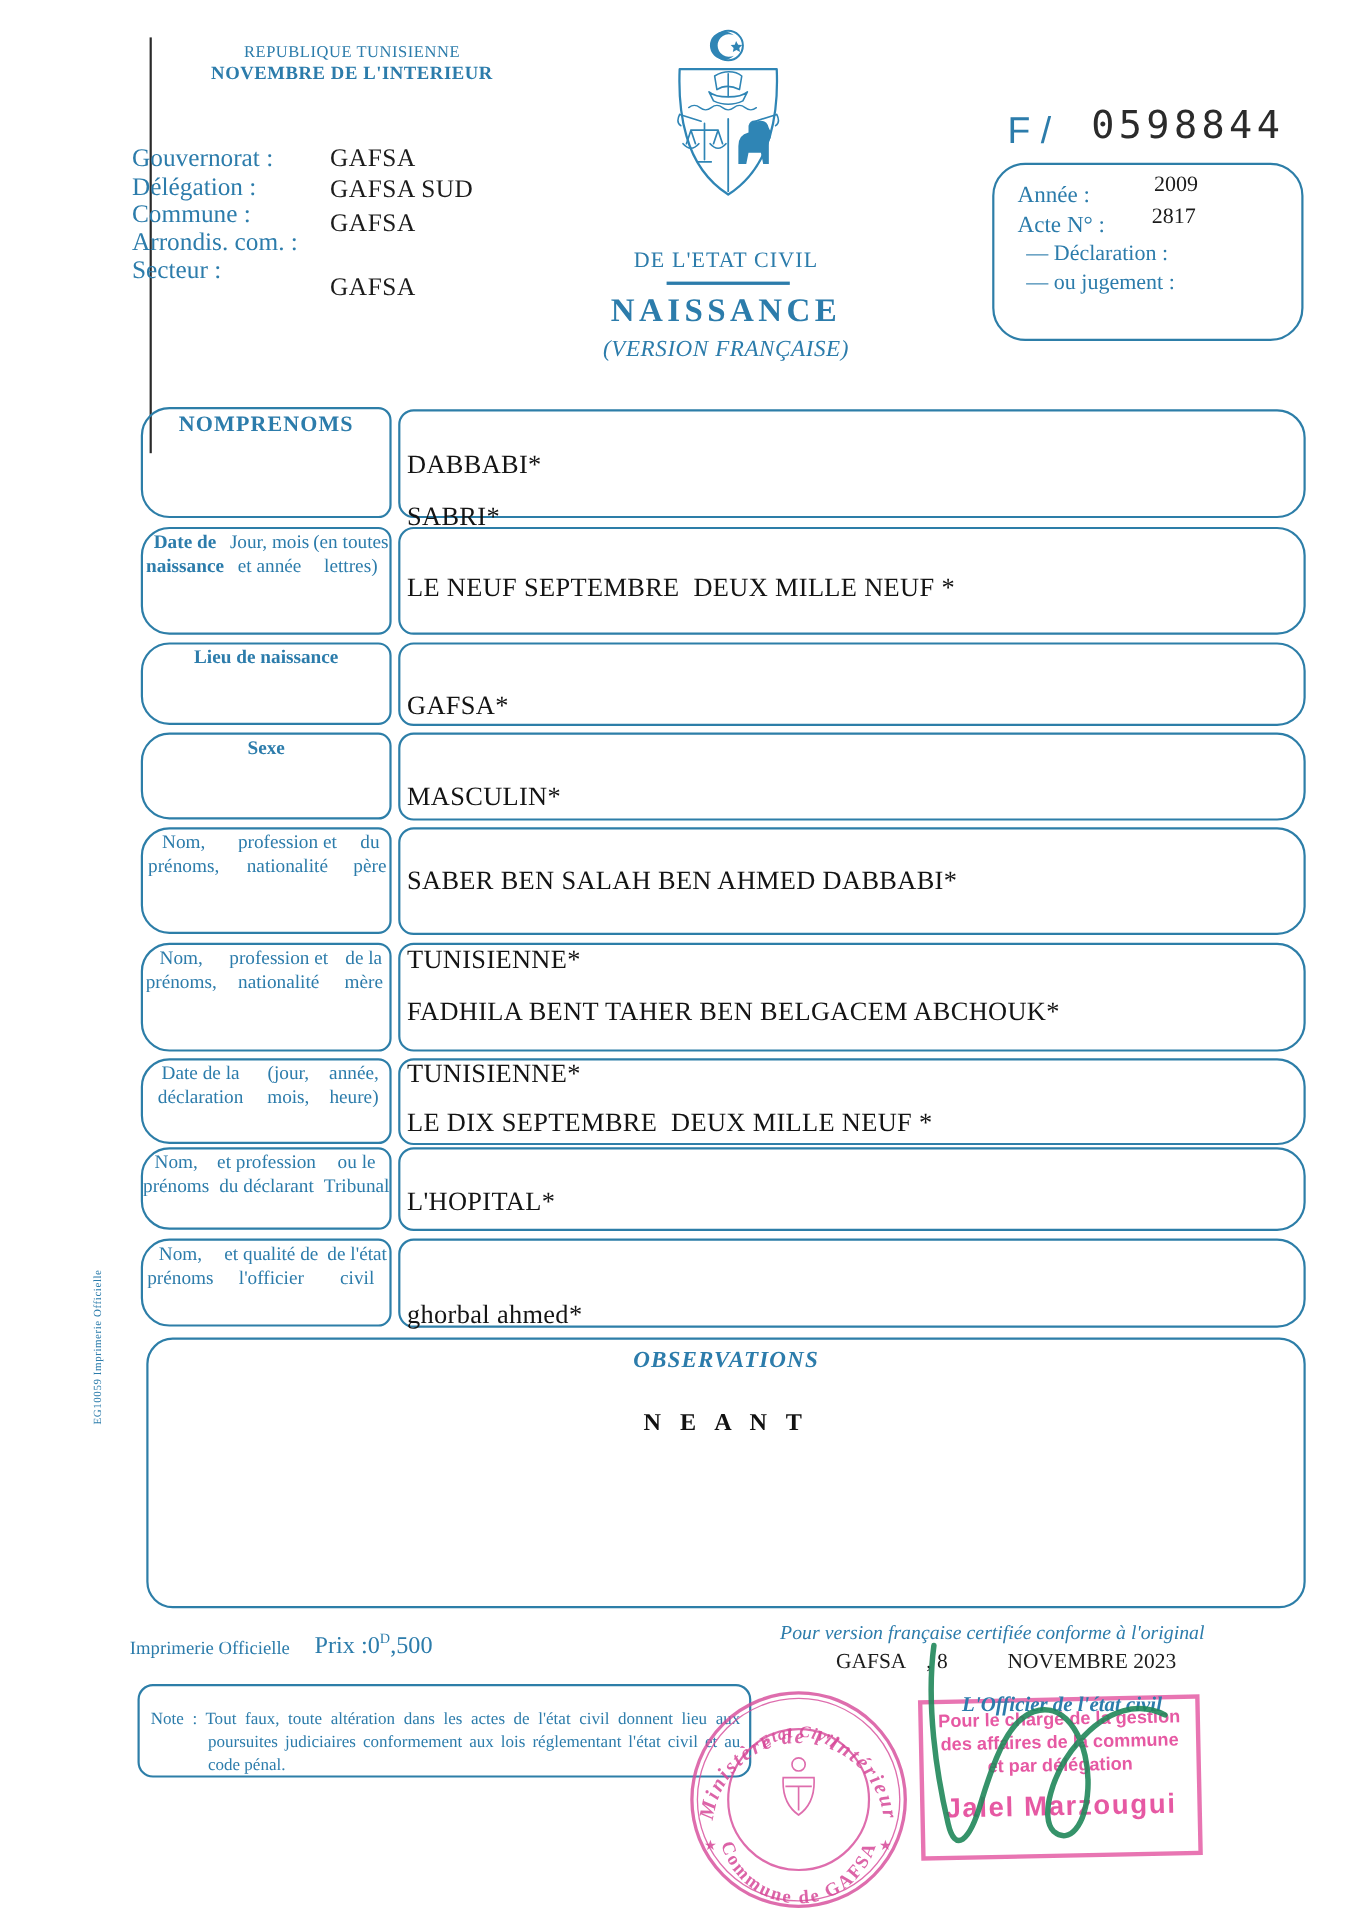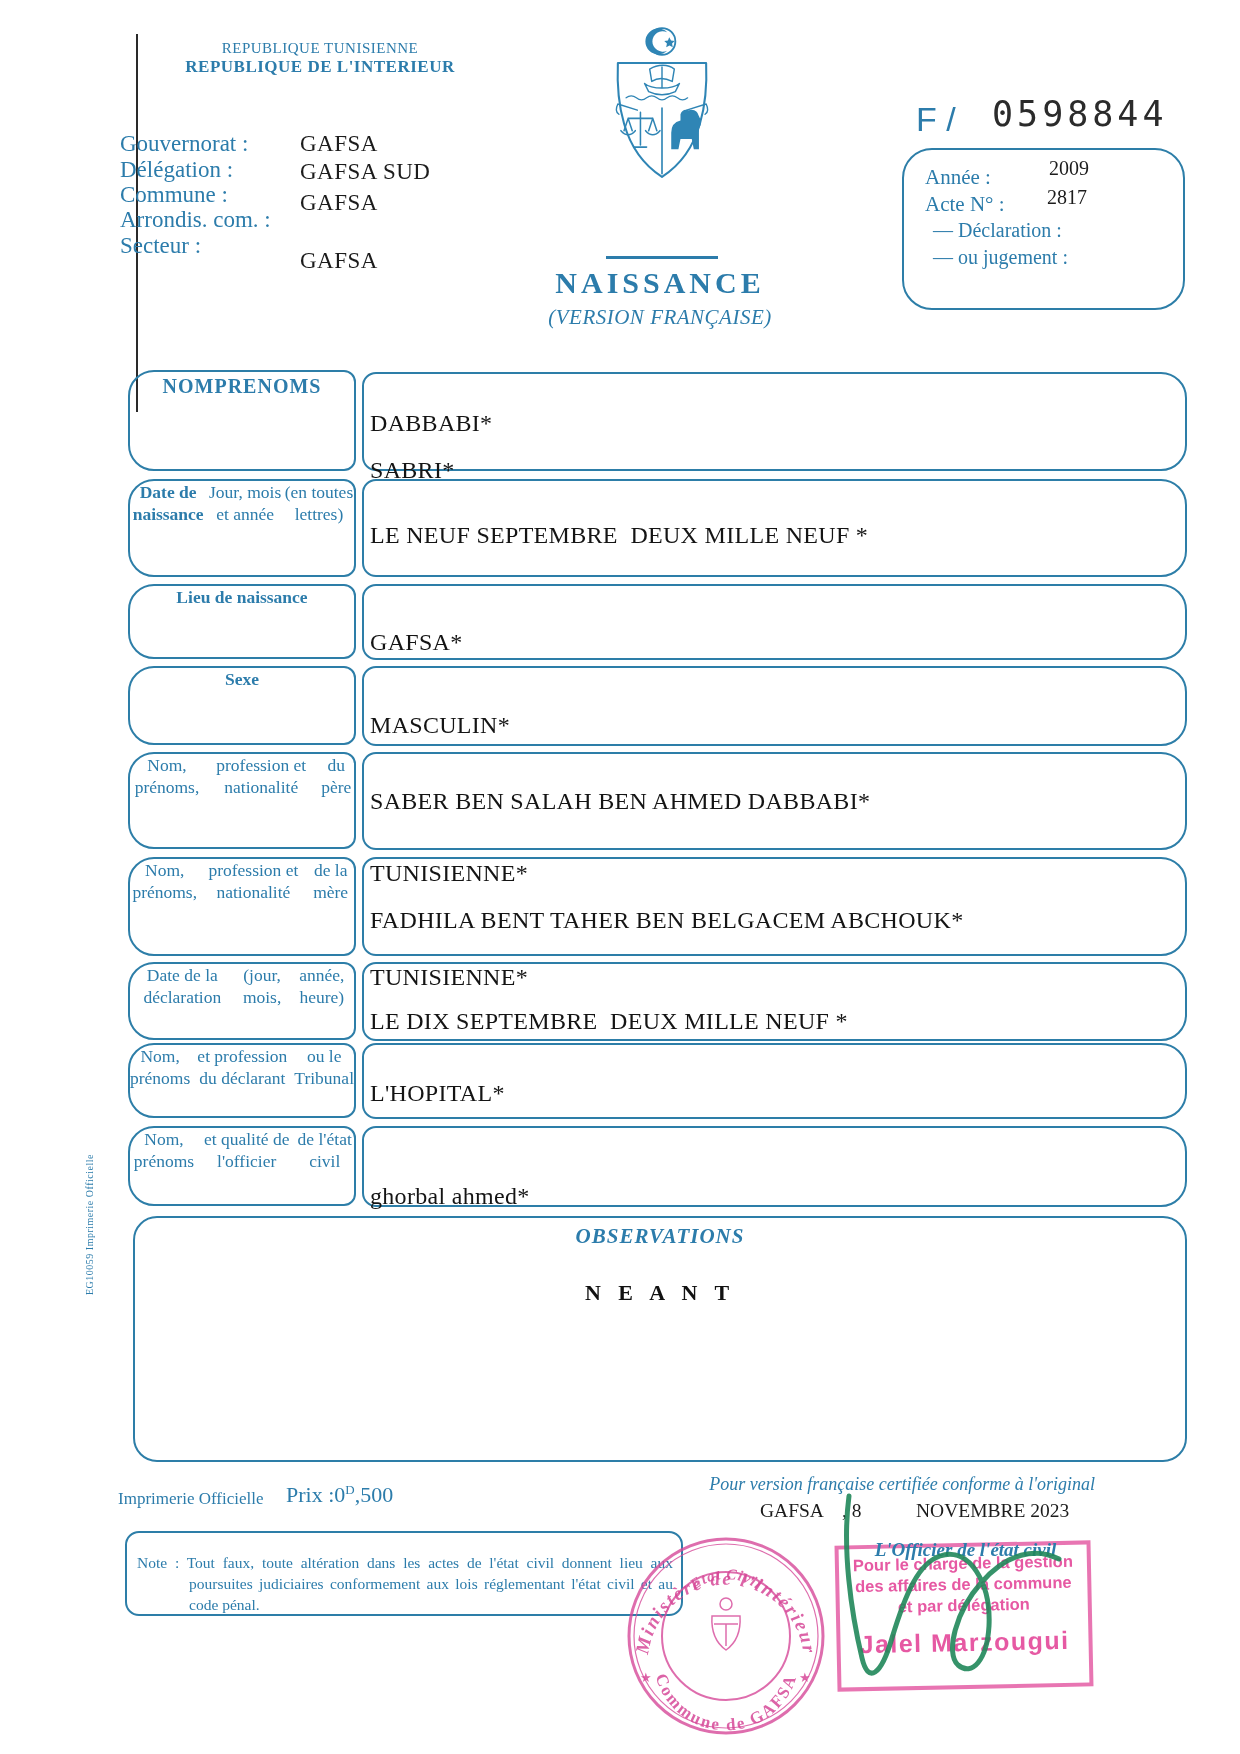--- a/index.html
+++ b/index.html
@@ -117,21 +117,21 @@
       <path d="M L 1251.8,-12 1247.2,0 1242.4,12 1238.7,24 1236.6,36 1236.1,48 1236.4,60 1236.5,72 1235.5,84 1233.1,96 1229.5,108 1225.9,120 1223.3,132 1222.6,144 1224.1,156 1227.5,168 1231.6,180 1235.2,192 1237.3,204 1237.6,216 1236.3,228 1234.4,240 1233.2,252 1233.7,264 1236.1,276 1240.1,288 1244.5,300 1248.3,312 1250.2,324 1249.8,336 1247.6,348 1244.3,360 1241.1,372 1238.9,384 1238.0,396 1238.2,408 1238.4,420 1237.7,432 1235.3,444 1231.1,456 1225.9,468 1220.8,480 1217.3,492 1216.3,504 1218.3,516 1222.7,528 1228.4,540 1234.1,552 1238.7,564 1241.6,576 1243.0,588 1243.7,600 1244.6,612 1246.3,624 1248.9,636 1251.9,648 1254.1,660 1254.4,672 1252.2,684 1247.4,696 1240.7,708 1233.6,720 1227.5,732 1223.5,744 1222.0,756 1222.8,768 1224.7,780 1226.7,792 1227.8,804 1227.9,816 1227.2,828 1226.7,840 1227.3,852 1229.7,864 1233.9,876 1239.1,888 1244.1,900 1247.7,912 1249.2,924 1248.2,936 1245.5,948 1242.2,960 1239.6,972 1238.6,984 1239.3,996 1241.1,1008 1243.1,1020 1244.1,1032 1243.2,1044 1240.3,1056 1236.1,1068 1231.6,1080 1228.1,1092 1226.4,1104 1226.5,1116 1228.0,1128 1229.8,1140 1231.0,1152 1230.8,1164 1229.3,1176 1227.1,1188 1225.6,1200 1225.7,1212 1228.1,1224 1232.8,1236 1239.0,1248 1245.2,1260 1250.2,1272 1252.9,1284 1253.1,1296 1251.3,1308 1248.6,1320 1245.9,1332 1244.1,1344 1243.2,1356 1242.7,1368 1241.7,1380 1239.3,1392 1235.2,1404 1229.6,1416 1223.5,1428 1218.2,1440 1215.2,1452 1215.1,1464 1217.9,1476 1222.8,1488 1228.6,1500 1233.8,1512 1237.5,1524 1239.6,1536 1240.4,1548 1240.9,1560 1242.0,1572 1244.1,1584 1247.2,1596 1250.4,1608 1252.6,1620 1252.8,1632 1250.5,1644 1246.0,1656 1240.3,1668 1234.7,1680 1230.6,1692 1228.6,1704 1228.7,1716 1230.3,1728 1232.1,1740 1233.1,1752 1232.5,1764" fill="none" stroke="#63c2e4" stroke-width="0.8" opacity="0.5"></path>
       <path d="M L 1252.1,-12 1247.3,0 1242.5,12 1239.0,24 1237.4,36 1237.4,48 1238.4,60 1239.2,72 1238.8,84 1236.9,96 1233.7,108 1230.2,120 1227.5,132 1226.5,144 1227.6,156 1230.3,168 1233.8,180 1236.7,192 1238.2,204 1238.0,216 1236.4,228 1234.5,240 1233.5,252 1234.3,264 1237.2,276 1241.8,288 1247.0,300 1251.4,312 1253.8,324 1253.9,336 1251.9,348 1248.6,360 1245.2,372 1242.6,384 1241.1,396 1240.6,408 1240.1,420 1238.8,432 1235.8,444 1231.3,456 1226.0,468 1221.0,480 1217.7,492 1217.2,504 1219.8,516 1224.9,528 1231.3,540 1237.6,552 1242.7,564 1245.9,576 1247.4,588 1247.9,600 1248.4,612 1249.6,624 1251.6,636 1253.9,648 1255.4,660 1255.2,672 1252.5,684 1247.5,696 1240.8,708 1233.9,720 1228.2,732 1224.7,744 1224.0,756 1225.4,768 1227.9,780 1230.5,792 1232.0,804 1232.2,816 1231.5,828 1230.7,840 1230.8,852 1232.6,864 1236.1,876 1240.6,888 1245.1,900 1248.2,912 1249.3,924 1248.3,936 1245.7,948 1242.8,960 1240.7,972 1240.3,984 1241.6,996 1244.2,1008 1246.7,1020 1248.1,1032 1247.5,1044 1244.6,1056 1240.2,1068 1235.4,1080 1231.3,1092 1228.9,1104 1228.3,1116 1229.2,1128 1230.5,1140 1231.2,1152 1230.9,1164 1229.4,1176 1227.5,1188 1226.4,1200 1227.1,1212 1230.2,1224 1235.6,1236 1242.4,1248 1249.1,1260 1254.4,1272 1257.2,1284 1257.3,1296 1255.2,1308 1252.0,1320 1248.7,1332 1246.2,1344 1244.6,1356 1243.5,1368 1242.1,1380 1239.5,1392 1235.3,1404 1229.8,1416 1224.1,1428 1219.4,1440 1217.0,1452 1217.6,1464 1221.1,1476 1226.6,1488 1232.7,1500 1238.1,1512 1241.8,1524 1243.6,1536 1244.0,1548 1243.9,1560 1244.3,1572 1245.8,1584 1248.2,1596 1250.9,1608 1252.8,1620 1252.8,1632 1250.7,1644 1246.5,1656 1241.3,1668 1236.3,1680 1232.9,1692 1231.5,1704 1232.3,1716 1234.3,1728 1236.4,1740 1237.4,1752 1236.7,1764" fill="none" stroke="#63c2e4" stroke-width="0.8" opacity="0.5"></path>
       <path d="M L 1251.9,-12 1247.2,0 1242.8,12 1239.8,24 1238.9,36 1239.7,48 1241.5,60 1242.9,72 1243.0,84 1241.4,96 1238.3,108 1234.6,120 1231.5,132 1229.9,144 1230.2,156 1232.2,168 1234.9,180 1237.2,192 1238.3,204 1237.8,216 1236.3,228 1234.6,240 1234.1,252 1235.5,264 1239.2,276 1244.6,288 1250.4,300 1255.4,312 1258.3,324 1258.5,336 1256.4,348 1252.7,360 1248.8,372 1245.5,384 1243.3,396 1242.0,408 1240.9,420 1239.0,432 1235.7,444 1231.2,456 1226.0,468 1221.4,480 1218.7,492 1219.0,504 1222.3,516 1228.1,528 1235.1,540 1241.9,552 1247.2,564 1250.4,576 1251.7,588 1251.7,600 1251.6,612 1252.1,624 1253.3,636 1254.8,648 1255.8,660 1255.2,672 1252.3,684 1247.4,696 1241.0,708 1234.6,720 1229.6,732 1226.9,744 1226.9,756 1229.0,768 1232.1,780 1235.0,792 1236.6,804 1236.6,816 1235.5,828 1234.1,840 1233.6,852 1234.6,864 1237.4,876 1241.2,888 1245.2,900 1248.1,912 1249.2,924 1248.3,936 1246.2,948 1243.9,960 1242.6,972 1242.9,984 1245.0,996 1248.2,1008 1251.1,1020 1252.7,1032 1252.0,1044 1248.8,1056 1243.9,1068 1238.4,1080 1233.5,1092 1230.4,1104 1229.1,1116 1229.4,1128 1230.4,1140 1231.1,1152 1230.8,1164 1229.7,1176 1228.4,1188 1228.0,1200 1229.5,1212 1233.3,1224 1239.4,1236 1246.7,1248 1253.7,1260 1259.0,1272 1261.6,1284 1261.2,1296 1258.5,1308 1254.5,1320 1250.4,1332 1247.2,1344 1245.1,1356 1243.6,1368 1241.9,1380 1239.4,1392 1235.4,1404 1230.5,1416 1225.4,1428 1221.5,1440 1219.9,1452 1221.2,1464 1225.2,1476 1231.0,1488 1237.3,1500 1242.5,1512 1245.9,1524 1247.1,1536 1246.8,1548 1246.0,1560 1245.6,1572 1246.4,1584 1248.4,1596 1250.8,1608 1252.6,1620 1252.9,1632 1251.1,1644 1247.6,1656 1243.1,1668 1238.9,1680 1236.2,1692 1235.4,1704 1236.6,1716 1238.8,1728 1240.9,1740 1241.6,1752 1240.4,1764" fill="none" stroke="#63c2e4" stroke-width="0.8" opacity="0.5"></path>
       <path d="M L 1226.8,-12 1224.1,0 1220.9,12 1218.2,24 1216.7,36 1216.0,48 1215.6,60 1214.4,72 1211.7,84 1207.4,96 1201.9,108 1196.5,120 1192.4,132 1190.8,144 1192.0,156 1195.7,168 1200.7,180 1205.8,192 1209.7,204 1211.9,216 1212.5,228 1212.3,240 1212.4,252 1213.6,264 1216.1,276 1219.6,288 1223.0,300 1225.2,312 1225.2,324 1222.9,336 1218.8,348 1213.9,360 1209.6,372 1206.9,384 1206.1,396 1206.9,408 1208.4,420 1209.3,432 1208.8,444 1206.6,456 1203.2,468 1199.6,480 1197.0,492 1196.4,504 1198.1,516 1201.6,528 1206.0,540 1209.9,552 1212.5,564 1213.5,576 1213.2,588 1212.6,600 1212.7,612 1214.2,624 1217.3,636 1221.3,648 1225.1,660 1227.2,672 1227.0,684 1224.0,696 1219.0,708 1213.0,720 1207.5,732 1203.5,744 1201.3,756 1200.9,768 1201.1,780 1201.2,792 1200.4,804 1198.7,816 1196.5,828 1195.0,840 1195.2,852 1197.9,864 1202.9,876 1209.4,888 1216.2,900 1221.8,912 1225.2,924 1225.9,936 1224.6,948 1222.1,960 1219.7,972 1218.2,984 1217.9,996 1218.3,1008 1218.4,1020 1217.4,1032 1214.6,1044 1210.1,1056 1204.7,1068 1199.6,1080 1196.1,1092 1195.0,1104 1196.3,1116 1199.4,1128 1203.2,1140 1206.3,1152 1207.9,1164 1207.9,1176 1206.8,1188 1205.6,1200 1205.5,1212 1207.2,1224 1210.6,1236 1215.0,1248 1219.3,1260 1222.3,1272 1223.3,1284 1222.1,1296 1219.5,1308 1216.5,1320 1214.2,1332 1213.4,1344 1214.0,1356 1215.3,1368 1216.3,1380 1215.8,1392 1213.3,1404 1208.9,1416 1203.4,1428 1198.2,1440 1194.6,1452 1193.3,1464 1194.6,1476 1197.6,1488 1201.4,1500 1204.8,1512 1207.0,1524 1208.0,1536 1208.3,1548 1209.0,1560 1210.9,1572 1214.3,1584 1219.1,1596 1224.2,1608 1228.3,1620 1230.3,1632 1229.4,1644 1225.8,1656 1220.4,1668 1214.5,1680 1209.3,1692 1205.9,1704 1204.2,1716 1203.8,1728 1203.7,1740 1203.0,1752 1201.3,1764" fill="none" stroke="#ffffff" stroke-width="6" opacity="0.95"></path>
       <path d="M L 1246.7,-12 1243.5,0 1239.8,12 1236.8,24 1234.9,36 1234.1,48 1233.6,60 1232.5,72 1230.0,84 1226.0,96 1221.0,108 1216.1,120 1212.5,132 1211.3,144 1212.8,156 1216.6,168 1221.6,180 1226.5,192 1230.1,204 1231.9,216 1232.1,228 1231.5,240 1231.1,252 1231.9,264 1234.2,276 1237.6,288 1241.0,300 1243.4,312 1243.7,324 1241.9,336 1238.2,348 1233.8,360 1229.9,372 1227.5,384 1226.9,396 1227.8,408 1229.2,420 1229.9,432 1229.0,444 1226.4,456 1222.5,468 1218.5,480 1215.5,492 1214.6,504 1216.1,516 1219.6,528 1224.1,540 1228.3,552 1231.3,564 1232.7,576 1232.9,588 1232.7,600 1233.2,612 1235.0,624 1238.2,636 1242.2,648 1245.7,660 1247.6,672 1246.9,684 1243.5,696 1238.0,708 1231.6,720 1225.8,732 1221.5,744 1219.3,756 1218.9,768 1219.4,780 1219.9,792 1219.5,804 1218.2,816 1216.5,828 1215.4,840 1215.9,852 1218.8,864 1223.8,876 1230.2,888 1236.7,900 1241.9,912 1244.8,924 1245.1,936 1243.3,948 1240.5,960 1237.8,972 1236.2,984 1235.9,996 1236.4,1008 1236.9,1020 1236.3,1032 1233.9,1044 1229.9,1056 1225.0,1068 1220.2,1080 1216.9,1092 1215.9,1104 1217.2,1116 1220.1,1128 1223.4,1140 1226.1,1152 1227.3,1164 1226.8,1176 1225.3,1188 1223.8,1200 1223.5,1212 1225.1,1224 1228.7,1236 1233.3,1248 1238.0,1260 1241.5,1272 1242.9,1284 1242.2,1296 1240.0,1308 1237.2,1320 1235.1,1332 1234.3,1344 1234.7,1356 1235.7,1368 1236.3,1380 1235.4,1392 1232.4,1404 1227.5,1416 1221.7,1428 1216.3,1440 1212.6,1452 1211.4,1464 1212.8,1476 1216.2,1488 1220.4,1500 1224.2,1512 1226.9,1524 1228.3,1536 1229.0,1548 1229.9,1560 1231.8,1572 1235.1,1584 1239.6,1596 1244.4,1608 1248.1,1620 1249.6,1632 1248.2,1644 1244.2,1656 1238.5,1668 1232.4,1680 1227.3,1692 1224.0,1704 1222.7,1716 1222.7,1728 1223.0,1740 1222.8,1752 1221.5,1764" fill="none" stroke="#ffffff" stroke-width="6" opacity="0.95"></path>
     </svg>
 
   <div class="abs vline"></div>
 
   <div class="abs rep">REPUBLIQUE TUNISIENNE</div>
-  <div class="abs min">REPUBLIQUE DE L'INTERIEUR</div>
+  <div class="abs min">NOVEMBRE DE L'INTERIEUR</div>
 
   <div class="abs admin-label" style="top:131px">Gouvernorat :</div>
   <div class="abs admin-value" style="top:131px">GAFSA</div>
   <div class="abs admin-label" style="top:157px">Délégation :</div>
   <div class="abs admin-value" style="top:159px">GAFSA SUD</div>
   <div class="abs admin-label" style="top:182px">Commune :</div>
   <div class="abs admin-value" style="top:190px">GAFSA</div>
   <div class="abs admin-label" style="top:207px">Arrondis. com. :</div>
   <div class="abs admin-label" style="top:233px">Secteur :</div>
   <div class="abs admin-value" style="top:248px">GAFSA</div>
@@ -149,20 +149,21 @@
       <path d="M 7,76 L 26,82 M 93,76 L 74,82 M 7,76 c -2,4 -2,8 1,10 M 93,76 c 2,4 2,8 -1,10" stroke-width="1.4"></path>
       <path d="M 50,80 V 144" stroke-width="1.6"></path>
       <g stroke-width="1.5">
         <path d="M 29,84 V 116 M 17,90 H 41 M 17,90 l -4,12 m 8,0 l -4,-12 M 41,90 l -4,12 m 8,0 l -4,-12"></path>
         <path d="M 10,102 q 7,8 14,0 M 34,102 q 7,8 14,0 M 23,118 h 12"></path>
       </g>
       <path d="M 59,120 L 59,104 Q 59,94 68,92 L 68,86 Q 70,80 76,82 Q 84,80 86,88 Q 90,94 86,100 L 86,120 L 81,120 L 79,110 L 68,110 L 66,120 Z" fill="#2f85b5" stroke="none"></path>
     </g>
   </svg>
 
+  <div class="abs t2">DE L'ETAT CIVIL</div>
   <div class="abs t2u"></div>
   <div class="abs t4">(VERSION FRANÇAISE)</div>
   <div class="abs t3">NAISSANCE</div>
 
   <div class="abs serialF">F /</div>
   <div class="abs serialN">0598844</div>
 
   <div class="abs actebox"></div>
   <div class="abs ab-l" style="left:925px;top:165px">Année :</div>
   <div class="abs ab-v" style="left:1017px;top:157px">2009</div>

